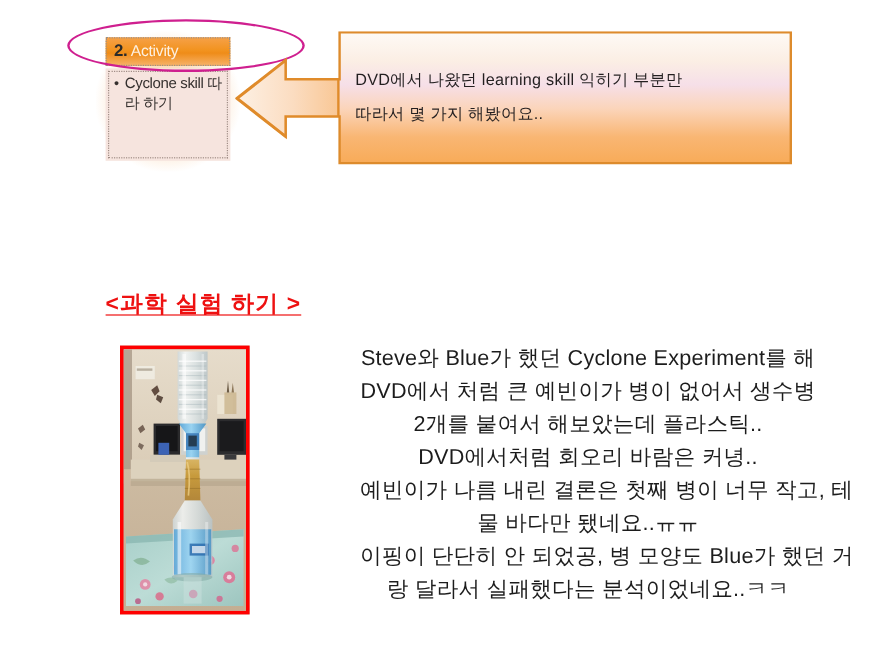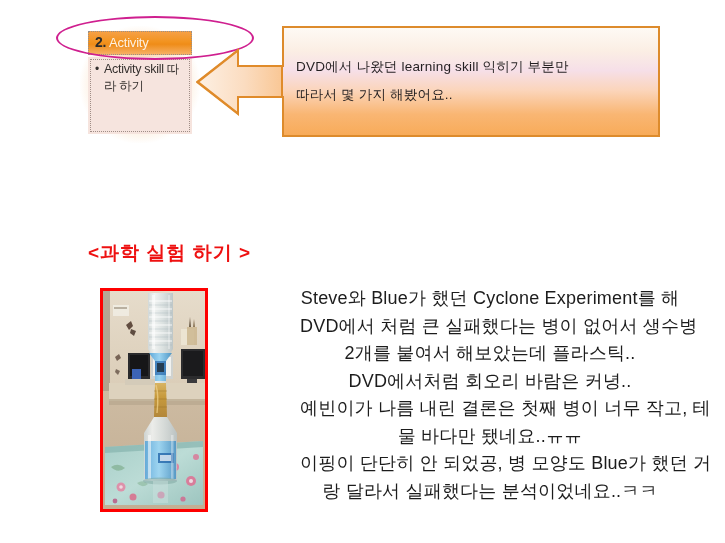--- a/index.html
+++ b/index.html
@@ -149,20 +149,21 @@
   }
 
   
   #science-heading {
     position: absolute;
     left: 88px;
     top: 240px;
     font-size: 19px;
     font-weight: bold;
     color: #ee1111;
+    text-decoration: underline;
     text-decoration-color: #ee1111;
     text-underline-offset: 3px;
     letter-spacing: 1px;
     white-space: nowrap;
   }
 
   
   #photo-frame {
     position: absolute;
     left: 100px;
@@ -210,21 +211,21 @@
     <div id="activity-header-inner">
       <span class="act-num">2.</span>
       <span class="act-word">Activity</span>
     </div>
     <div id="activity-header-sel"></div>
   </div>
 
   <div id="activity-body">
     <div id="activity-bullet-text">
       <span class="bullet">•</span>
-      <span class="btxt">Activity skill 따라 하기</span>
+      <span class="btxt">Cyclone skill 따라 하기</span>
     </div>
     <div id="activity-body-sel"></div>
   </div>
 
 </div>
 
 <div id="ellipse-annotation"></div>
 
 <div id="callout-wrap">
   <svg id="callout-svg" width="464" height="111" viewBox="0 0 464 111">
@@ -395,20 +396,20 @@
     <rect x="68" y="144" width="2.5" height="44" fill="#ffffff" opacity="0.35"></rect>
 
     <ellipse cx="57" cy="190" rx="17" ry="3.5" fill="#7fa8a2" opacity="0.55"></ellipse>
 
     <rect x="50" y="190" width="15" height="22" fill="#cfe3df" opacity="0.45"></rect>
   </svg>
 </div>
 
 <div id="body-text">
   <span class="line">Steve와 Blue가 했던 Cyclone Experiment를 해</span>
-  <span class="line">DVD에서 처럼 큰 실패했다는 병이 없어서 생수병</span>
+  <span class="line">DVD에서 처럼 큰 예빈이가 병이 없어서 생수병</span>
   <span class="line">2개를 붙여서 해보았는데 플라스틱..</span>
   <span class="line">DVD에서처럼 회오리 바람은 커녕..</span>
   <span class="line">예빈이가 나름 내린 결론은 첫째 병이 너무 작고, 테</span>
   <span class="line">물 바다만 됐네요..ㅠㅠ</span>
   <span class="line">이핑이 단단히 안 되었공, 병 모양도 Blue가 했던 거</span>
   <span class="line">랑 달라서 실패했다는 분석이었네요..ㅋㅋ</span>
 </div>
 
 </body></html>

